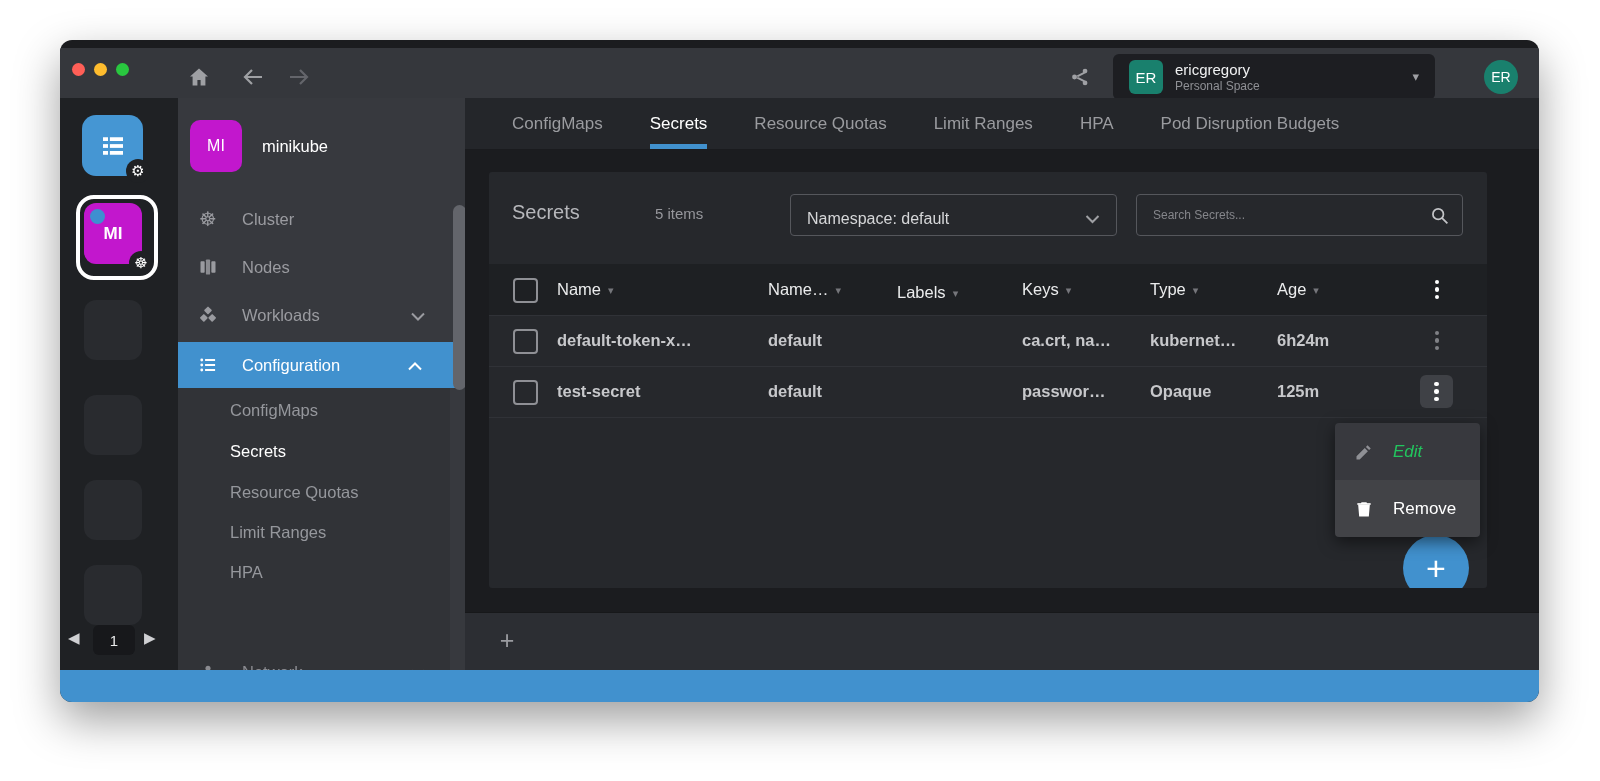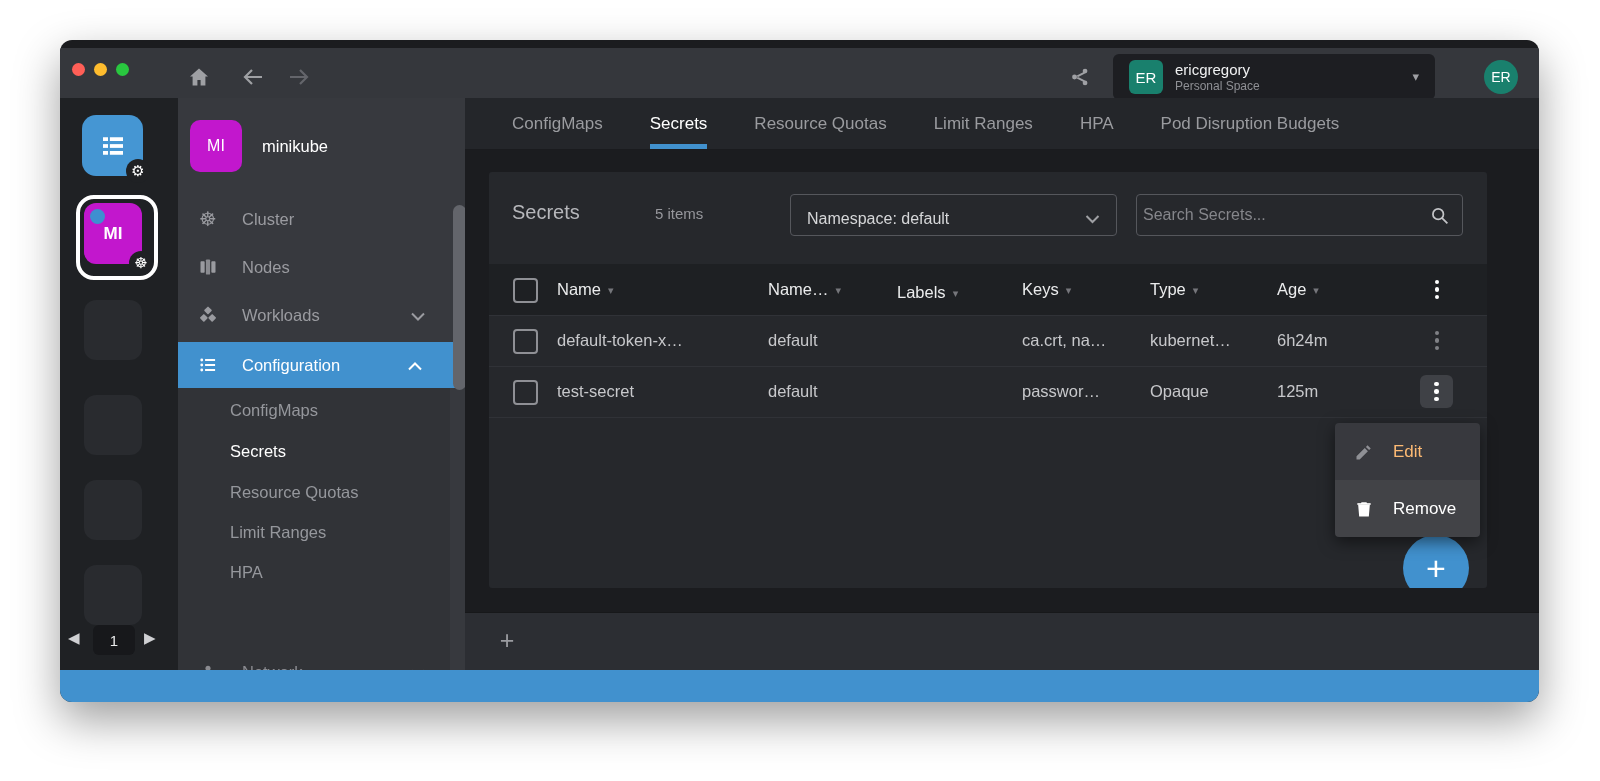--- a/index.html
+++ b/index.html
@@ -67,44 +67,44 @@
   .tab.active::after{content:"";position:absolute;left:0;right:0;bottom:0;height:5px;background:#4191ce;}
   #panel{left:24px;top:74px;width:998px;height:416px;background:#26282c;border-radius:3px;overflow:hidden;}
   #panel-title{left:23px;top:29px;font-size:20px;color:#b6b7bb;}
   #items-count{left:166px;top:33px;font-size:15px;color:#96979c;}
   .field{top:22px;height:42px;border:1px solid #55575c;border-radius:4px;box-sizing:border-box;
     display:flex;align-items:center;}
   #ns-select{left:301px;width:327px;}
   #ns-value{margin-left:16px;font-size:16px;color:#d6d7d9;margin-top:8px;}
   #ns-chev{position:absolute;right:16px;top:15px;}
   #search-box{left:647px;width:327px;}
-  #search-input{margin-left:4px;width:260px;background:transparent;border:none;outline:none;
-    color:#d6d7d9;font-size:16px;font-family:inherit;}
+  #search-input{margin-left:14px;width:260px;background:transparent;border:none;outline:none;
+    color:#d6d7d9;font-size:12px;font-family:inherit;}
   #search-input::placeholder{color:#85868b;}
   #search-ico{position:absolute;right:12px;top:10px;}
   #thead{left:0;top:92px;width:998px;height:51px;background:#1e2023;border-bottom:1px solid #303237;}
   .cbx{position:absolute;left:24px;top:14px;width:21px;height:21px;border:2px solid #8f9095;border-radius:4px;}
   .col{position:absolute;top:0;height:51px;display:flex;align-items:center;font-size:16.5px;color:#ebeced;}
   .sort{font-size:11px;color:#75767b;margin-left:7px;padding-top:2px;}
   .kebab{position:absolute;left:940px;top:12px;width:16px;height:27px;display:flex;flex-direction:column;
     align-items:center;justify-content:center;gap:3px;}
   .kebab i{width:4.5px;height:4.5px;border-radius:50%;background:#fff;display:block;}
   .kebab.dim i{background:#808186;}
-  .trow{position:absolute;left:0;width:998px;height:51px;border-bottom:1px solid #303237;}
+  .trow{position:absolute;left:0;width:998px;height:51px;border-bottom:1px solid #303237;font-weight:bold;}
   .cell{position:absolute;top:0;height:51px;display:flex;align-items:center;font-size:16.5px;color:#c7c8cb;}
   #row2-kebab-btn{position:absolute;left:931px;top:9px;width:33px;height:33px;background:#3f4146;
     border-radius:6px;display:flex;align-items:center;justify-content:center;}
   #row2-kebab-btn .kebab{position:static;}
   #fab{left:914px;top:363px;width:66px;height:66px;border-radius:50%;background:#4191ce;color:#fff;
     font-size:34px;display:flex;align-items:center;justify-content:center;font-weight:300;}
   #ctx-menu{left:870px;top:325px;width:145px;height:114px;background:#38393e;border-radius:4px;
     box-shadow:0 5px 16px rgba(0,0,0,.5);z-index:5;overflow:hidden;}
   .menu-item{height:57px;display:flex;align-items:center;font-size:17px;}
   .menu-item .mi-ico{width:24px;margin-left:17px;margin-right:17px;display:flex;justify-content:center;}
-  #menu-edit{color:#fdba74;}
+  #menu-edit{color:#22c55e;font-style:italic;}
   #menu-remove{color:#ffffff;background:rgba(255,255,255,.05);}
   #dock{left:0;top:514px;width:1074px;height:58px;background:#2c2e33;border-top:1px solid #17181a;}
   #dock-add{left:28px;top:13px;font-size:25px;color:#9b9ca1;width:28px;text-align:center;}
   
   #statusbar{left:0;top:630px;width:1479px;height:32px;background:#4191ce;}
 </style>
 </head>
 <body>
 
 <div id="window" class="abs">

